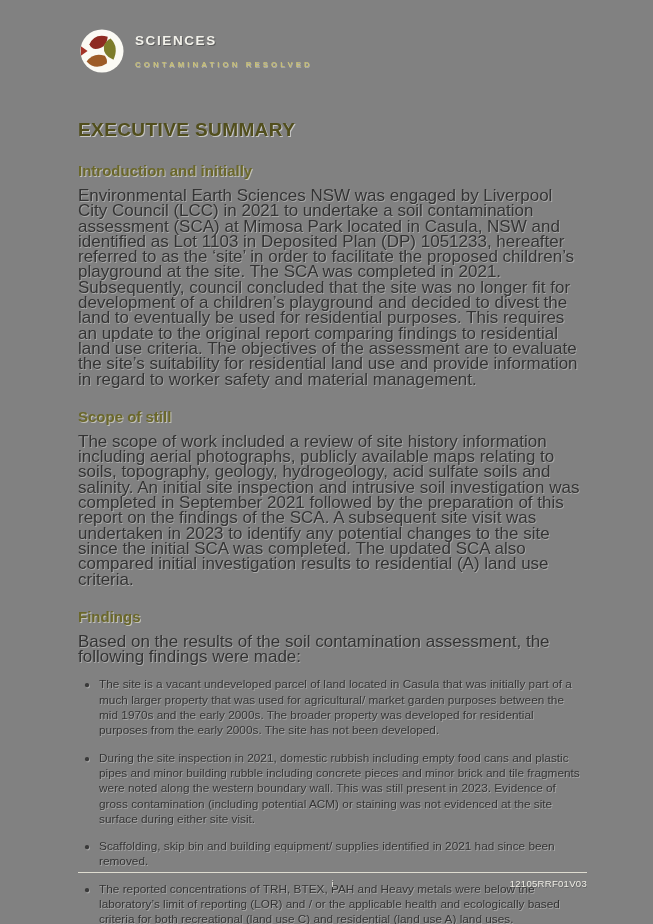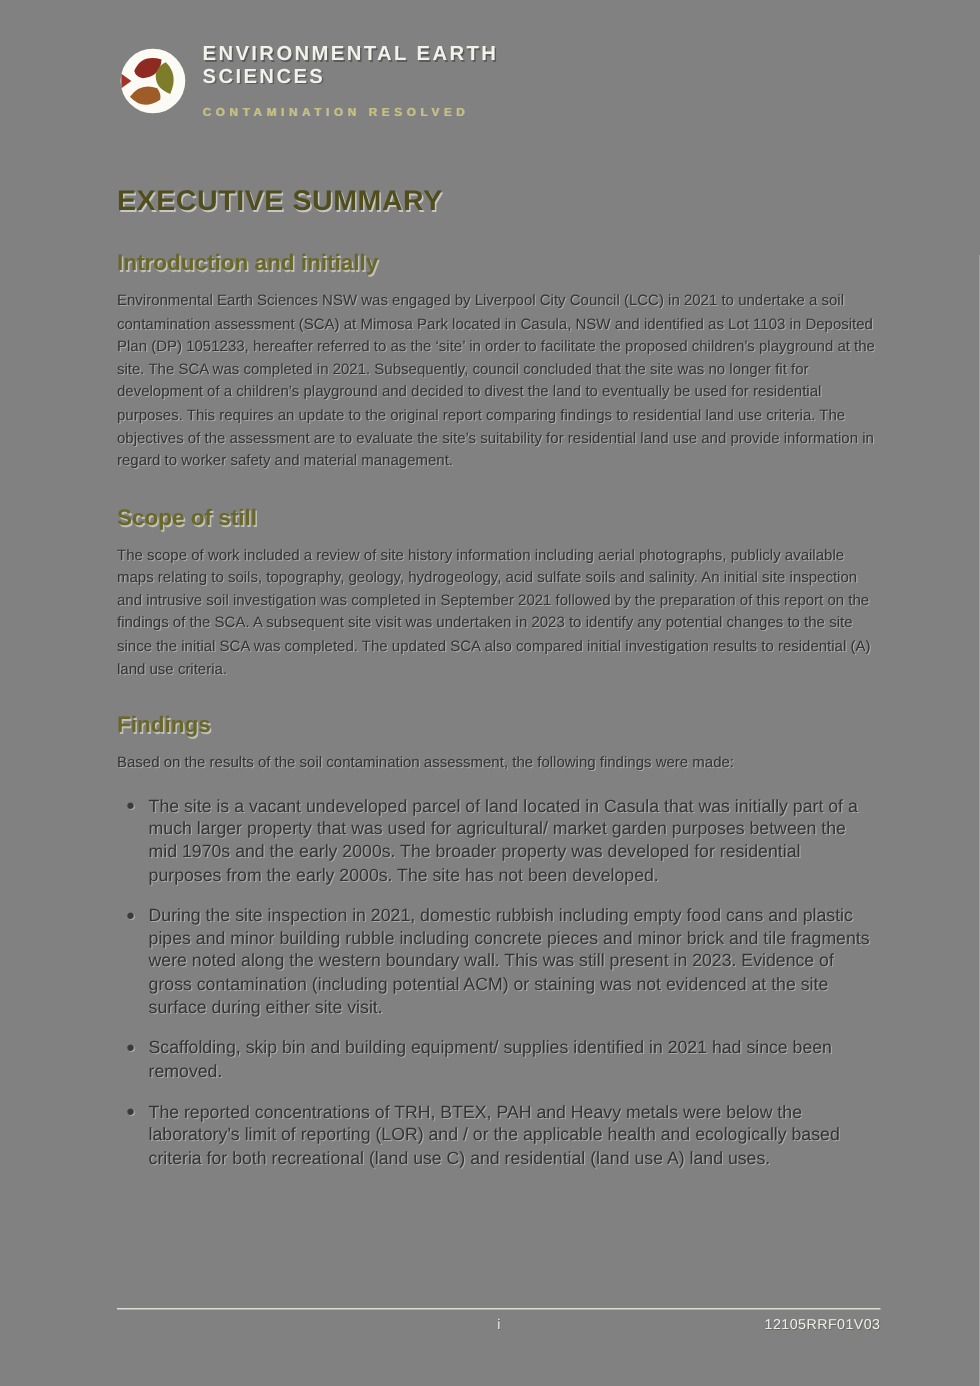--- a/index.html
+++ b/index.html
@@ -41,21 +41,21 @@
     font-size:15px; font-weight:bold;
     color:#6a672a;
     text-shadow:1px 1px 0 rgba(255,255,240,.5);
   }
   h1.title { margin-bottom:3px; }
   .first-heading { margin-top:24px; }
 
   
   p.body-text {
     margin:0;
-    font-size:10px; line-height:15.3px;
+    font-size:17px; line-height:15.3px;
     color:#333333;
     text-shadow:.8px .8px 0 rgba(255,255,255,.33);
   }
 
   
   ul.findings-list { list-style:none; margin:13px 0 0 0; padding:0; }
   ul.findings-list li {
     display:flex; gap:9px;
     margin:0 0 12px 6px;
     font-size:11.8px; line-height:15.3px;
@@ -85,21 +85,20 @@
 
     <div class="logo-row">
       <svg class="logo-mark" viewBox="0 0 48 48" xmlns="http://www.w3.org/2000/svg">
         <circle cx="25" cy="24" r="22.5" fill="#fbfaf4"></circle>
         <path d="M3 19 L10 24 L3 29 Z" fill="#a33327"></path>
         <path d="M12 17 Q17 5 31 9 Q30 21 18 22 Q13 21 12 17 Z" fill="#8e2a21"></path>
         <path d="M34 11 Q43 20 37 33 Q26 29 27 19 Q29 13 34 11 Z" fill="#7d7c2a"></path>
         <path d="M30 37 Q18 45 9 35 Q16 25 28 29 Q31 33 30 37 Z" fill="#9d5c28"></path>
       </svg>
       <div class="wordmark">
-        <span class="line">ENVIRONMENTAL EARTH</span>
         <span class="line">SCIENCES</span>
         <span class="tagline">CONTAMINATION RESOLVED</span>
       </div>
     </div>
 
     <h1 class="title">EXECUTIVE SUMMARY</h1>
 
     <h2 class="section-heading first-heading">Introduction and initially</h2>
     <p class="body-text">Environmental Earth Sciences NSW was engaged by Liverpool City Council (LCC) in 2021 to undertake a soil contamination assessment (SCA) at Mimosa Park located in Casula, NSW and identified as Lot 1103 in Deposited Plan (DP) 1051233, hereafter referred to as the ‘site’ in order to facilitate the proposed children’s playground at the site. The SCA was completed in 2021. Subsequently, council concluded that the site was no longer fit for development of a children’s playground and decided to divest the land to eventually be used for residential purposes. This requires an update to the original report comparing findings to residential land use criteria. The objectives of the assessment are to evaluate the site’s suitability for residential land use and provide information in regard to worker safety and material management.</p>
 

